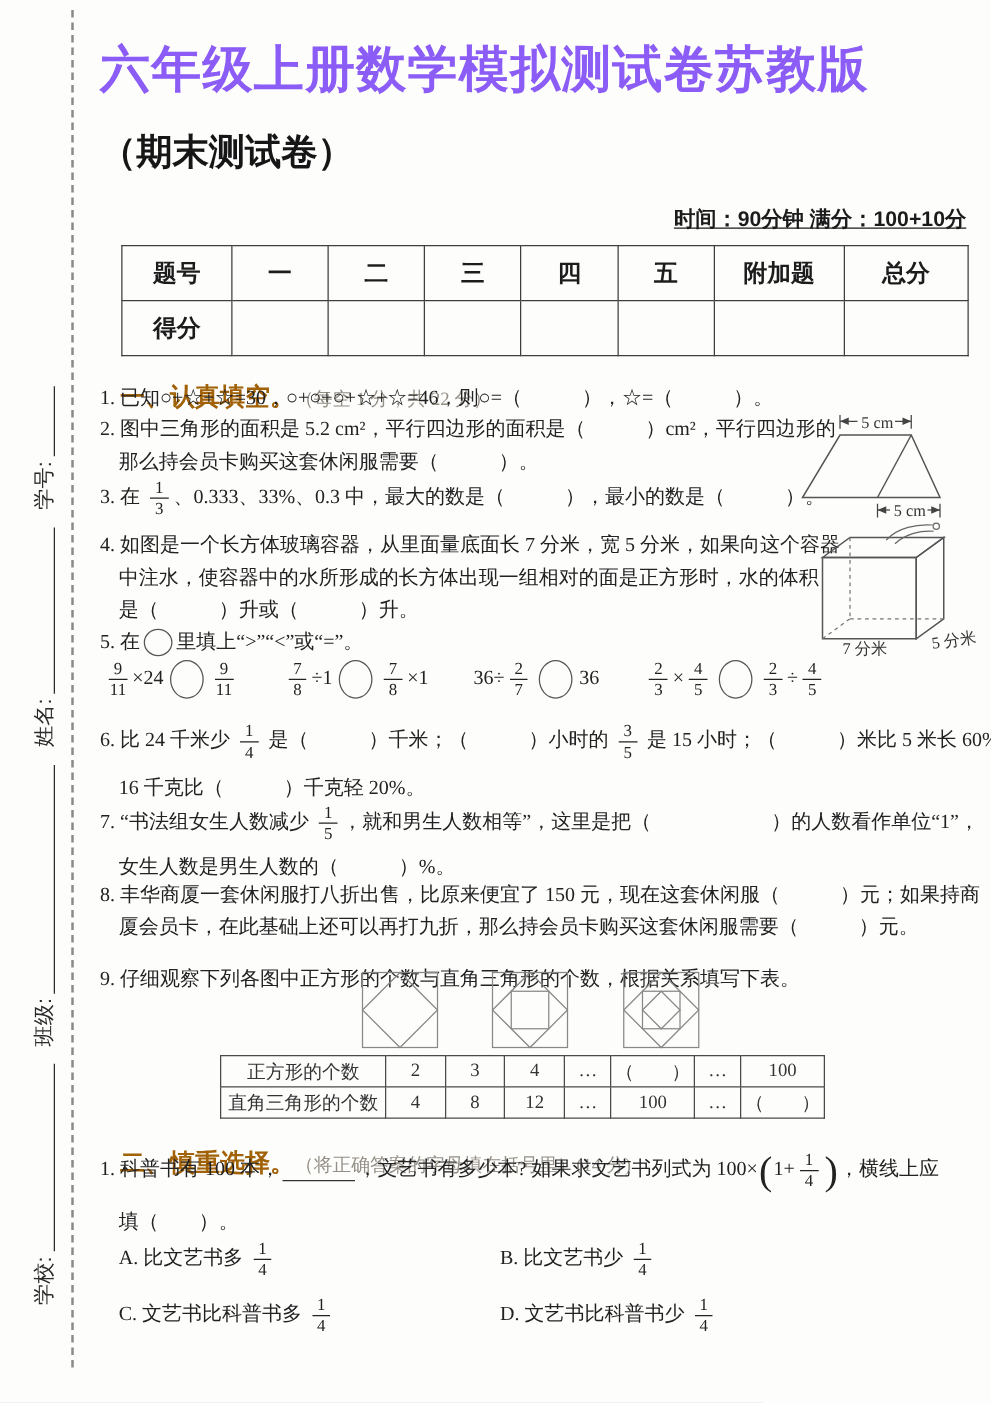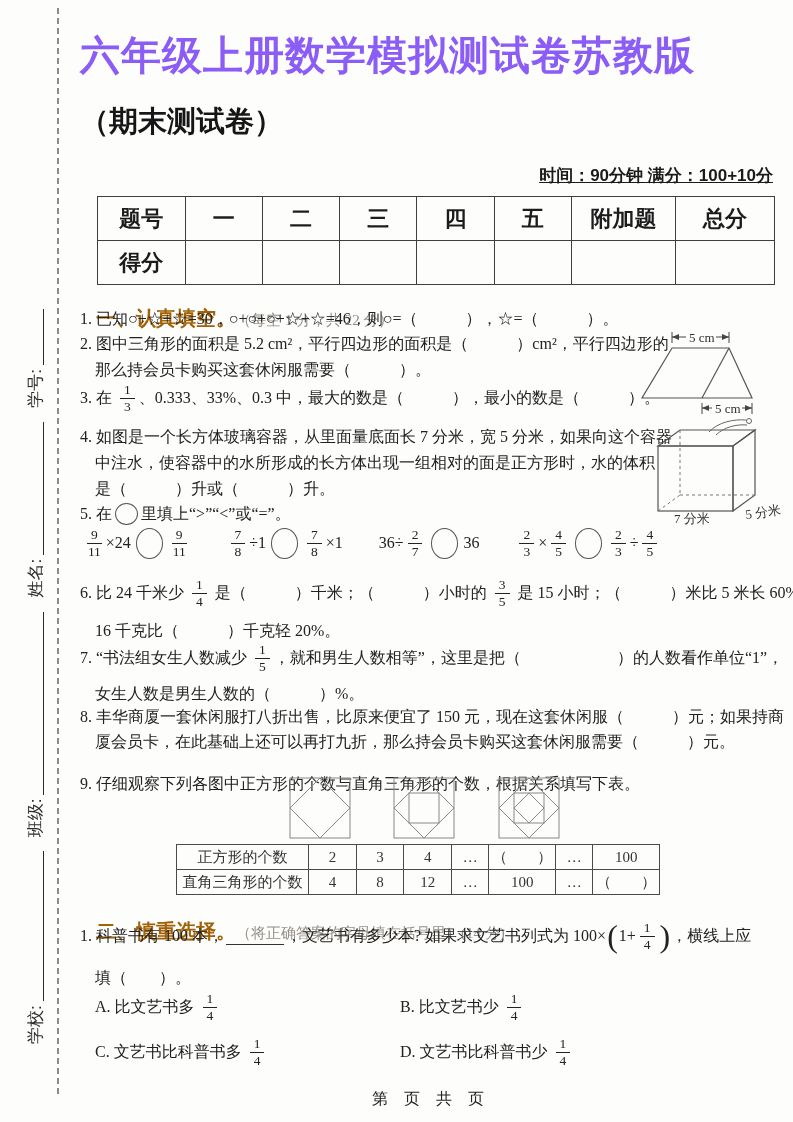--- a/index.html
+++ b/index.html
@@ -16,21 +16,21 @@
   .title{position:absolute;left:80px;top:28px;width:696px;
          font-family:"Liberation Sans",sans-serif;font-weight:bold;font-size:40px;letter-spacing:1px;color:#8b5cf6;}
   .subtitle{position:absolute;left:80px;top:102px;width:696px;text-align:left;
             font-family:"Liberation Sans",sans-serif;font-weight:bold;font-size:29px;color:#161616;}
   .meta{position:absolute;top:164px;right:20px;font-size:17px;font-weight:bold;
         font-family:"Liberation Sans",sans-serif;color:#1b1b1b;text-decoration:underline;}
   
   .score-table{position:absolute;left:97px;top:196px;width:678px;border-collapse:collapse;
                font-family:"Liberation Sans",sans-serif;}
   .score-table td{border:1.6px solid #3f3f3f;height:41px;text-align:center;
-                  font-size:22px;font-weight:bold;color:#1c1c1c;}
+                  font-size:19px;font-weight:bold;color:#1c1c1c;}
   
   .ln{position:absolute;left:80px;white-space:pre;font-size:16px;line-height:1.3;color:#222;}
   .ln.ind{left:95px;}
   .fx{display:flex;align-items:center;}
   .shead{font-family:"Liberation Sans",sans-serif;font-weight:bold;font-size:20px;color:#a16207;}
   .note{color:#959087;font-size:15px;}
   
   .fr{display:inline-flex;flex-direction:column;align-items:center;line-height:1.05;
       font-size:13.5px;margin:0 4px;vertical-align:middle;}
   .fr b{font-weight:normal;border-bottom:1.1px solid #222;padding:0 4px 1px;}
@@ -273,15 +273,14 @@
   </div>
   <div class="ln fx" style="top:1037px;left:95px">
     <span>C. 文艺书比科普书多 </span>
     <span class="fr"><b>1</b><i>4</i></span>
   </div>
   <div class="ln fx" style="top:1037px;left:400px">
     <span>D. 文艺书比科普书少 </span>
     <span class="fr"><b>1</b><i>4</i></span>
   </div>
 
-  <div class="footer">第　页　共　页</div>
 
 </div>
 
 </body></html>

